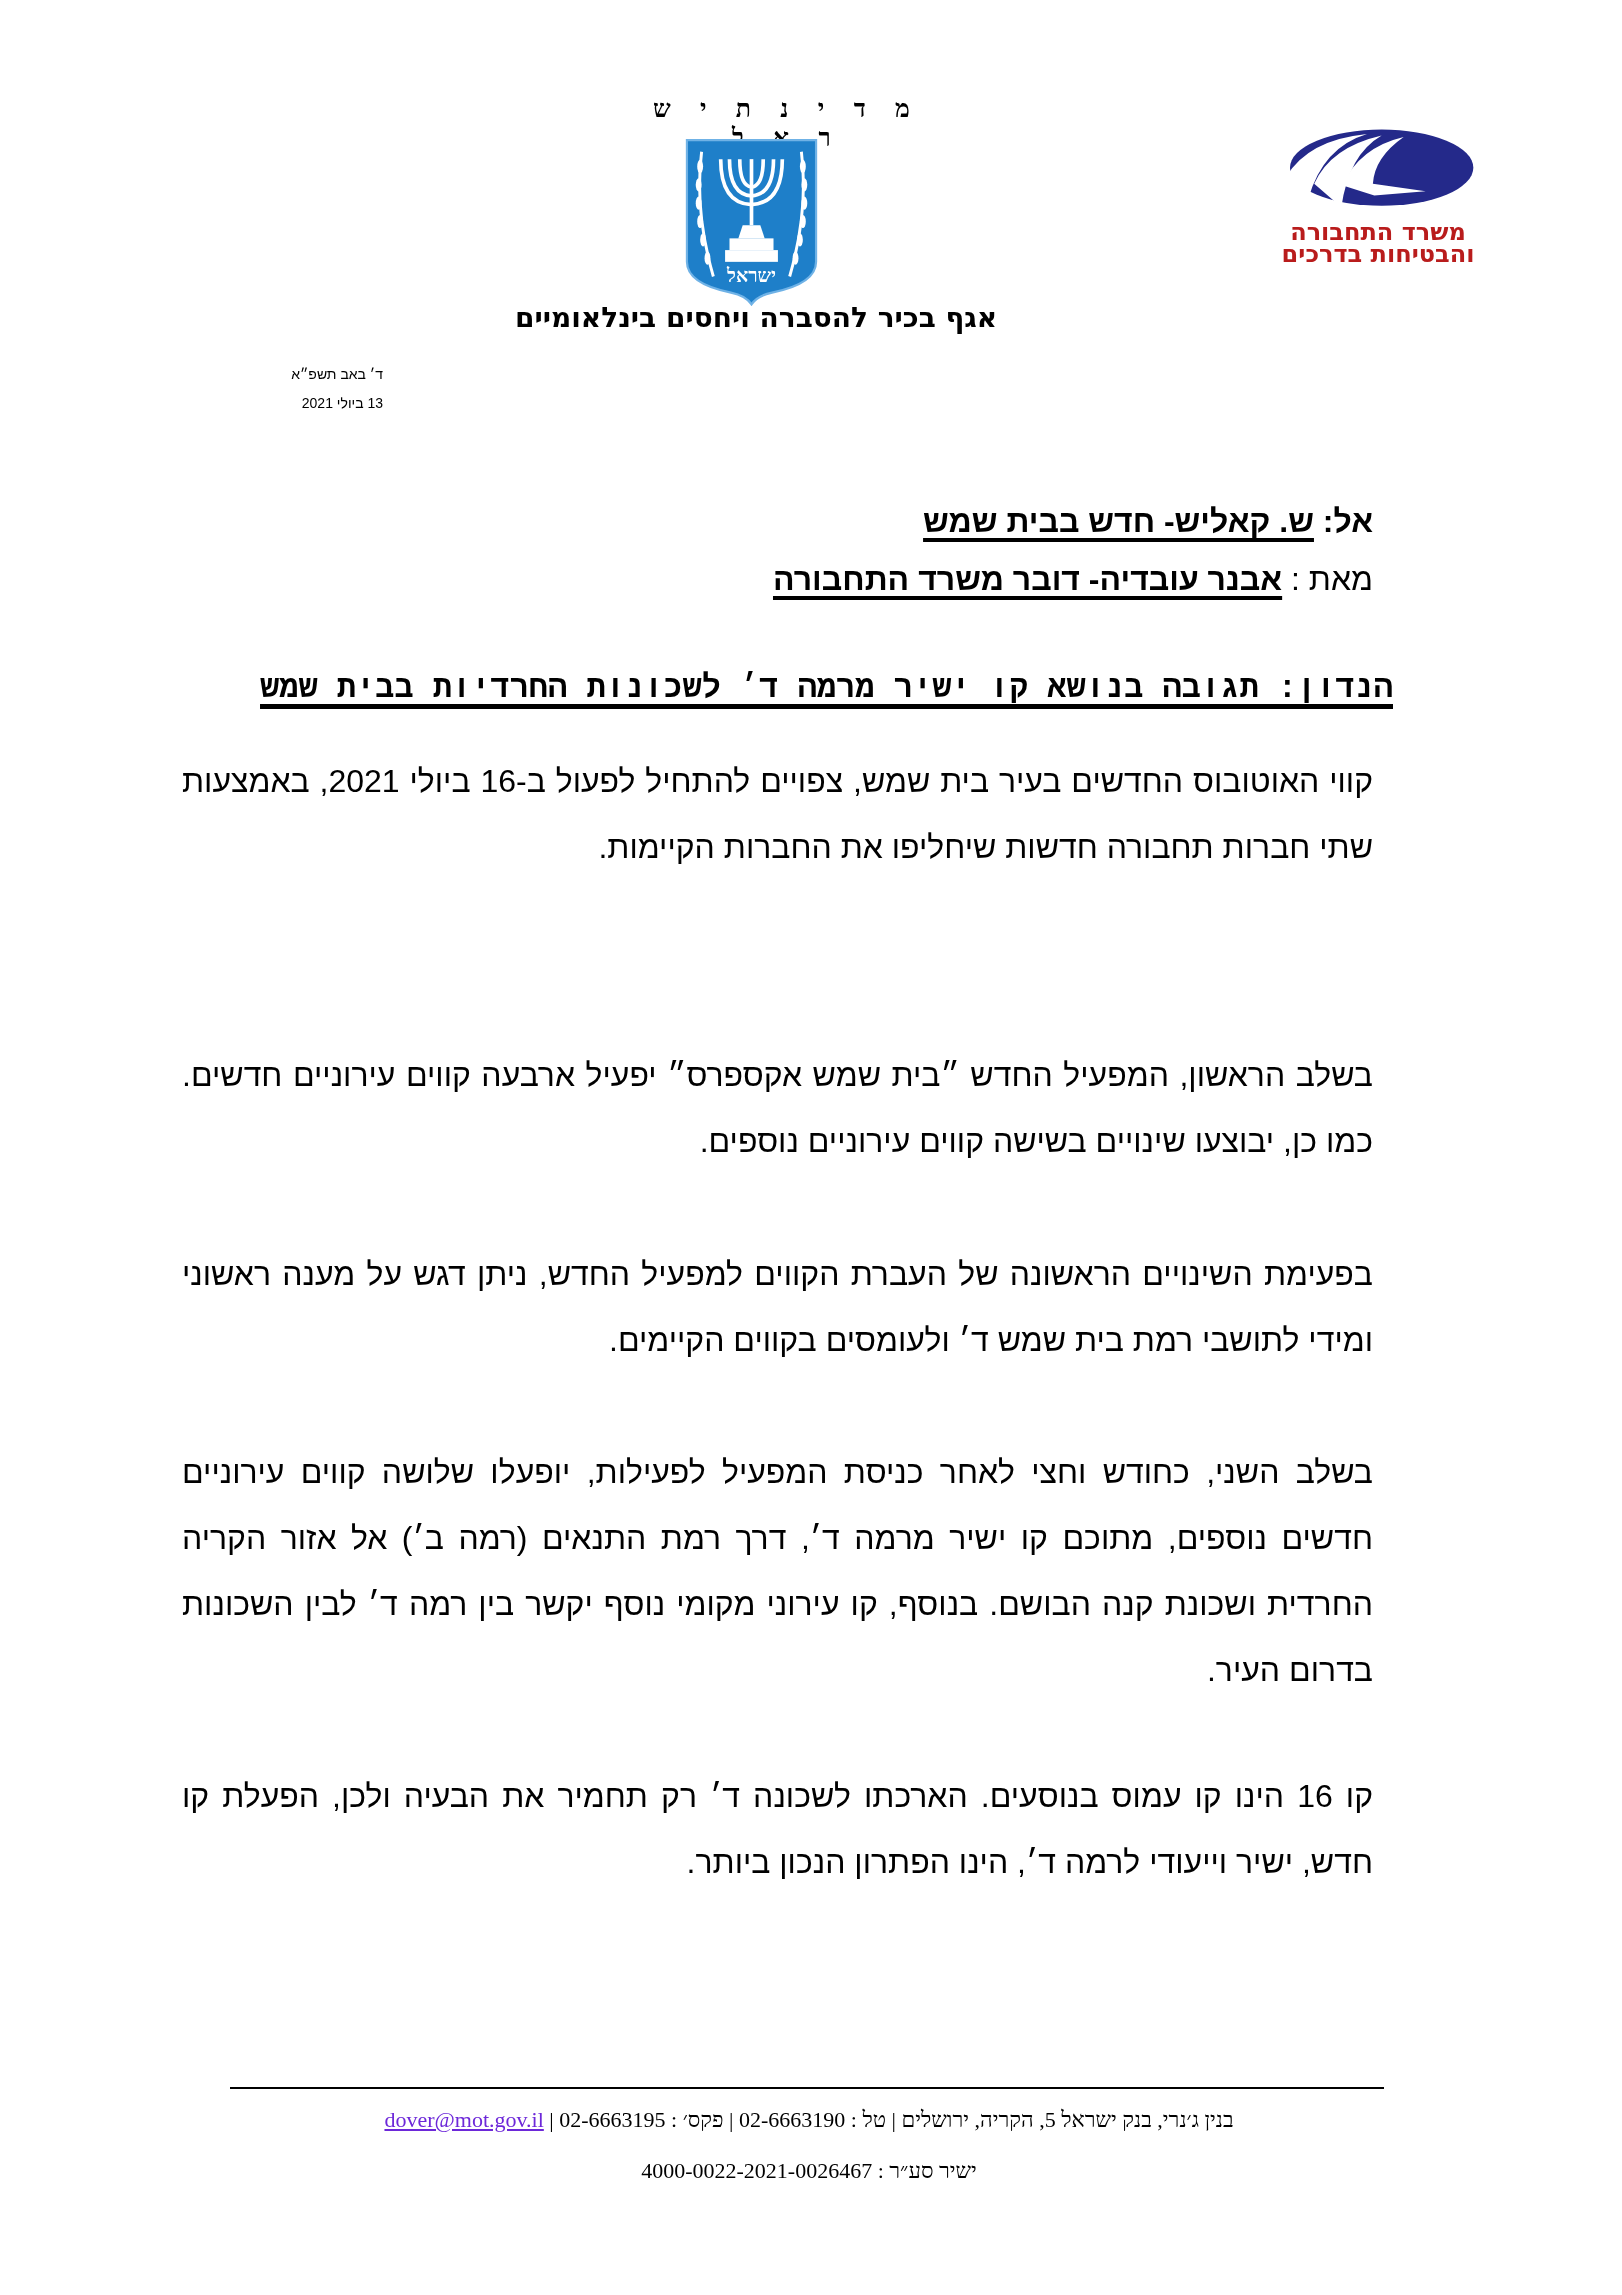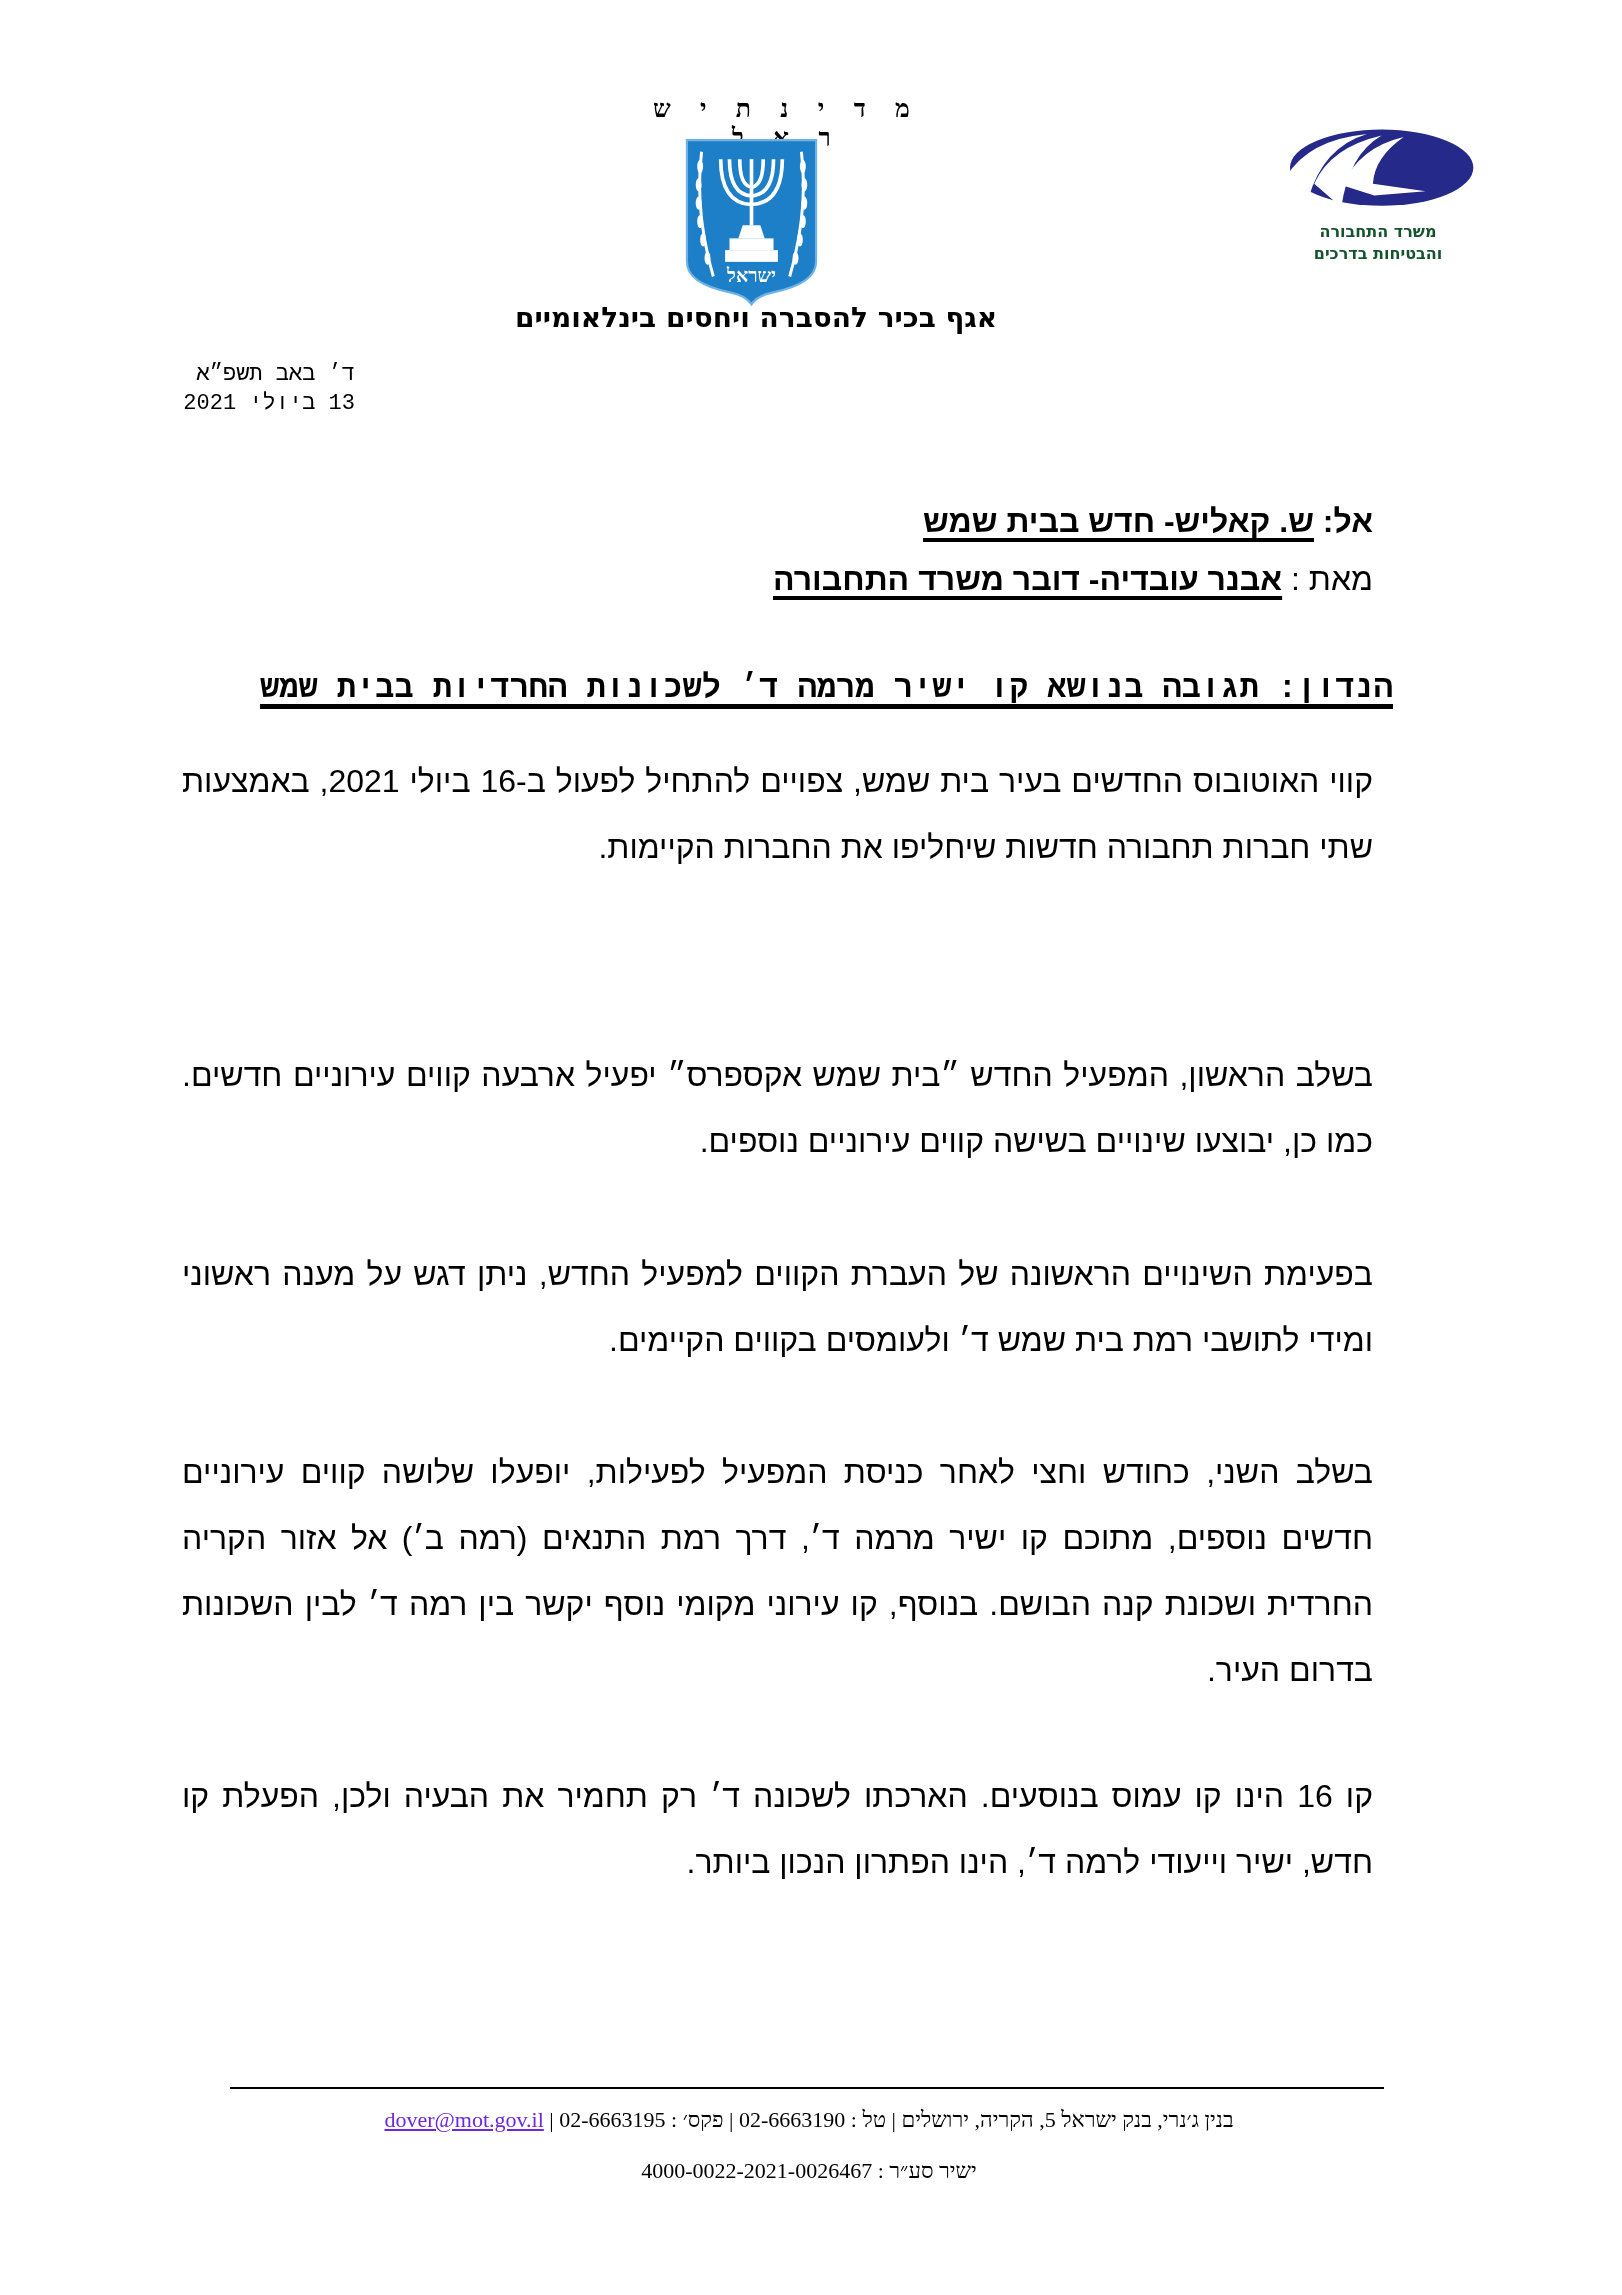--- a/index.html
+++ b/index.html
@@ -10,26 +10,26 @@
 
   
   #state-title { left:647px; top:94px; width:279px; text-align:center;
                  font-family:"DejaVu Serif", serif; font-weight:bold; font-size:25px;
                  letter-spacing:10.3px; }
   #emblem { left:684px; top:137px; width:135px; height:169px;text-align:right; }
   #dept-title { left:515px; top:301px; width:559px; text-align:left;
                 font-family:"DejaVu Sans", sans-serif; font-weight:bold; font-size:28px; }
   #mot-logo { left:1279px; top:125px; width:198px; height:147px; }
   #mot-logo-text { position:absolute; left:0; top:96px; width:198px; text-align:center;
-                   font-family:"DejaVu Sans", sans-serif; font-weight:bold; color:#14532d;
-                   font-size:16px; line-height:22px; }
+                   font-family:"DejaVu Sans", sans-serif; font-weight:bold; color:#b91c1c;
+                   font-size:24px; line-height:22px; }
 
   
-  #dates { right:1268px; top:360px; text-align:right;
-           font-family:Liberation Mono, monospace; font-size:22px; line-height:29px; }
+  #dates { right:1240px; top:360px; text-align:right;
+           font-family:Liberation Sans, sans-serif; font-size:14px; line-height:29px; }
 
   
   .addr { right:250px; text-align:right; font-family:"Liberation Sans Narrow","Liberation Sans", sans-serif;
           font-size:32px; line-height:41px; }
   #to-line { top:501px; font-weight:bold; }
   #from-line { top:559px; }
   .u { text-decoration:underline; text-decoration-thickness:3.7px; text-underline-offset:5.9px; font-weight:bold; }
 
   #subject { right:230px; top:670px; text-align:right; font-weight:bold;
              font-family:Liberation Mono, monospace; font-size:32px;

